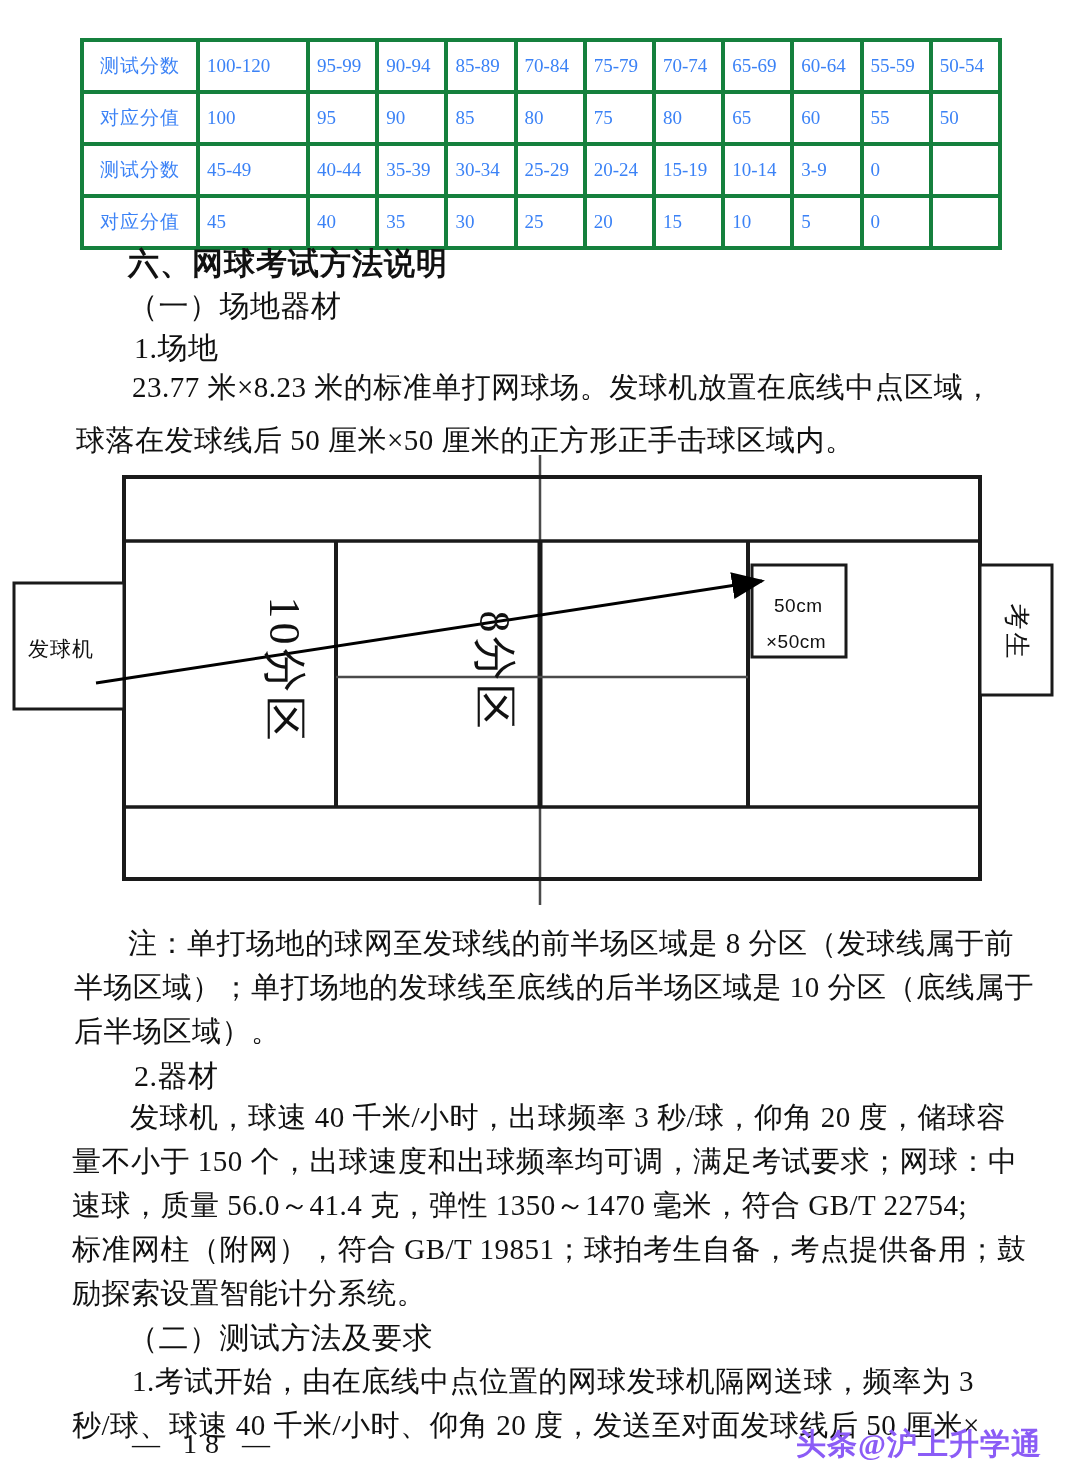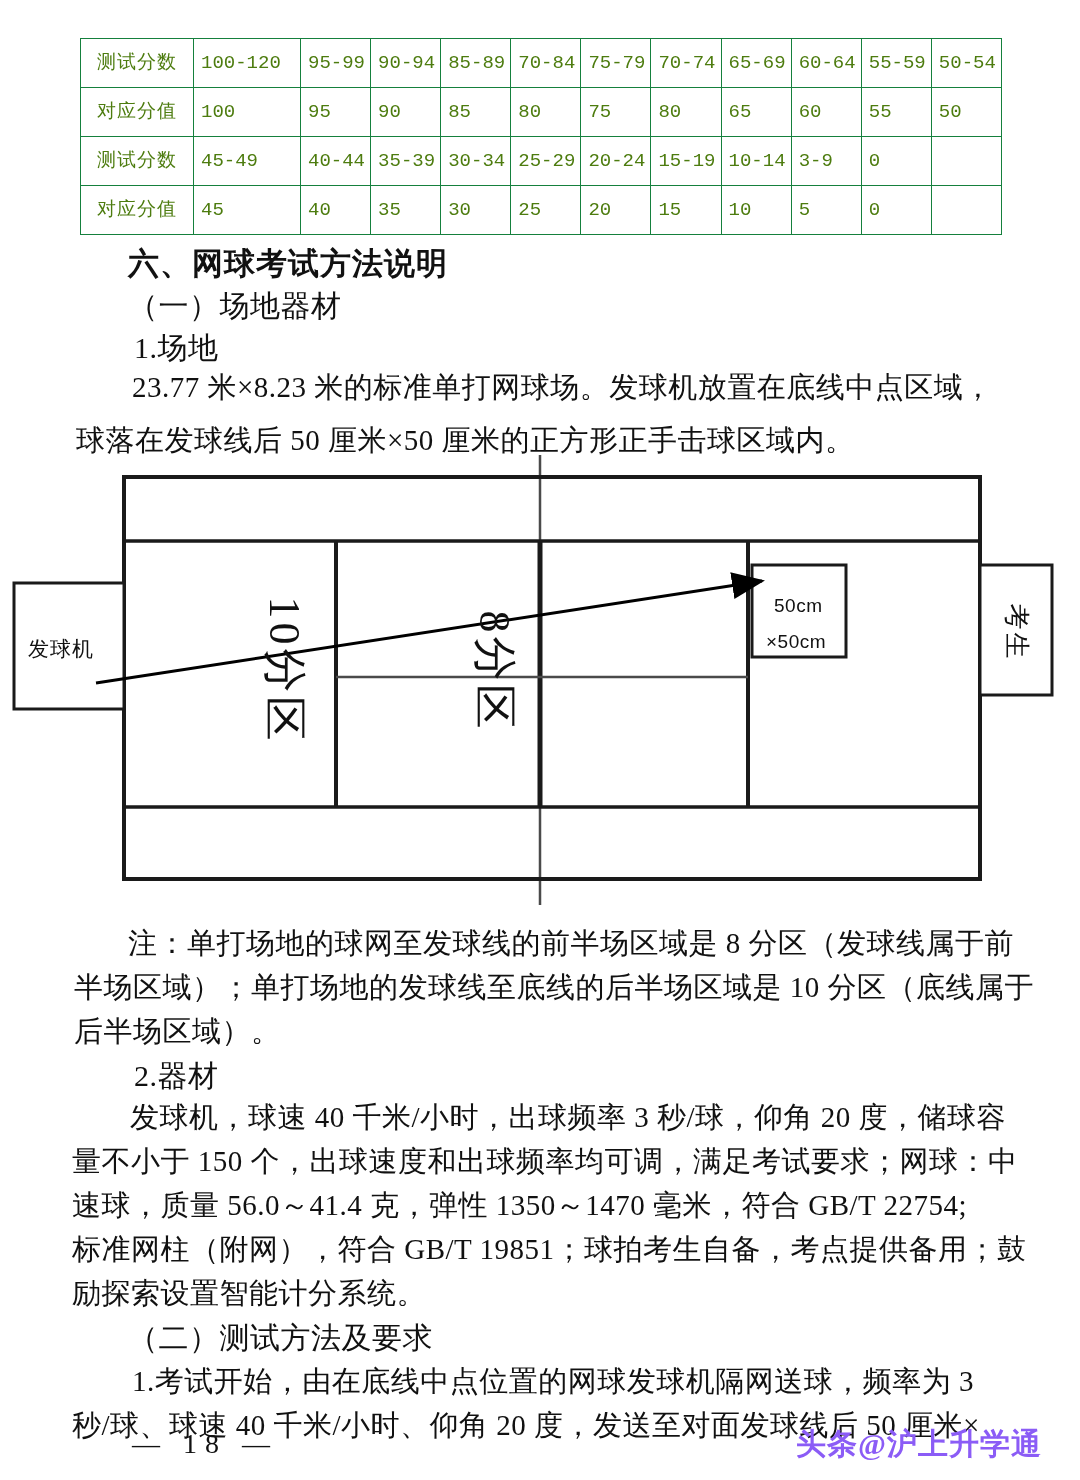--- a/index.html
+++ b/index.html
@@ -22,29 +22,28 @@
     left: 80px;
     top: 38px;
     width: 922px;
   }
   table.score-table {
     border-collapse: collapse;
     width: 100%;
     table-layout: fixed;
   }
   table.score-table td {
-    border: 1px solid #15803d;
+    border: 4px solid #15803d;
     height: 48px;
     font-size: 19px;
     line-height: 1.1;
     padding: 0 7px;
-    color: #4d7c0f;
+    color: #3b82f6;
     white-space: nowrap;
     overflow: hidden;
-    font-family: Liberation Mono, monospace;
   }
   table.score-table td.rowhead {
     text-align: center;
     letter-spacing: 1px;
     padding: 0 4px;
     font-size: 19px;
   }
   table.score-table tr td:first-child { width: 104px; }
   table.score-table tr td:nth-child(2) { width: 92px; }
 

